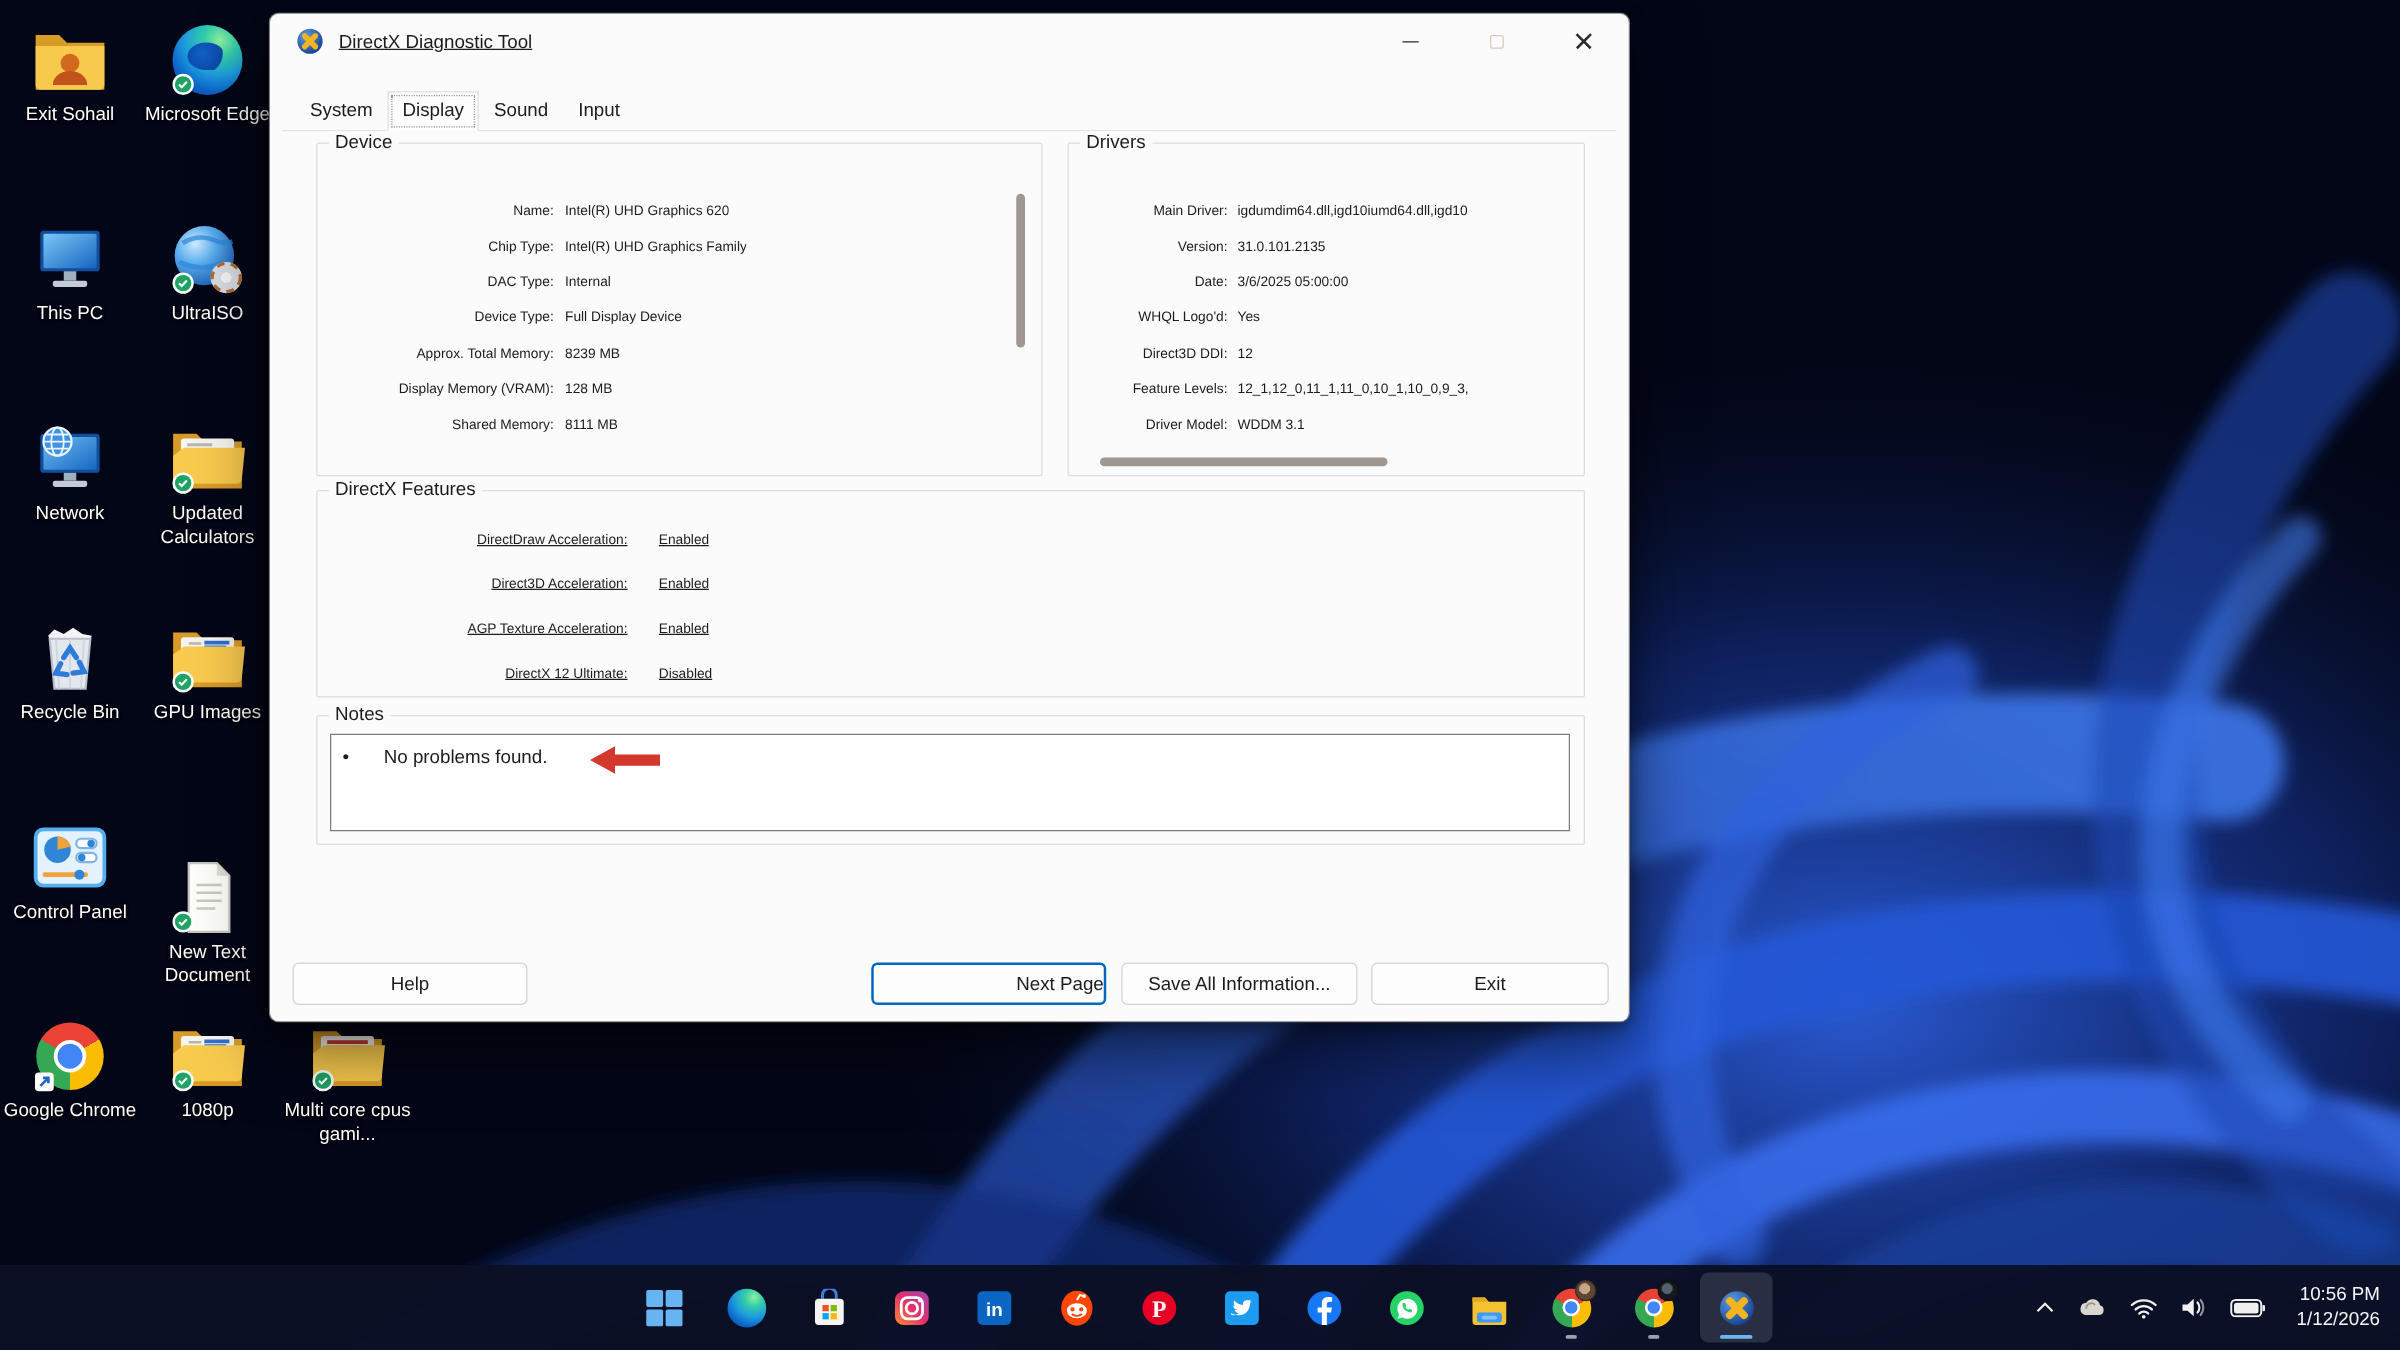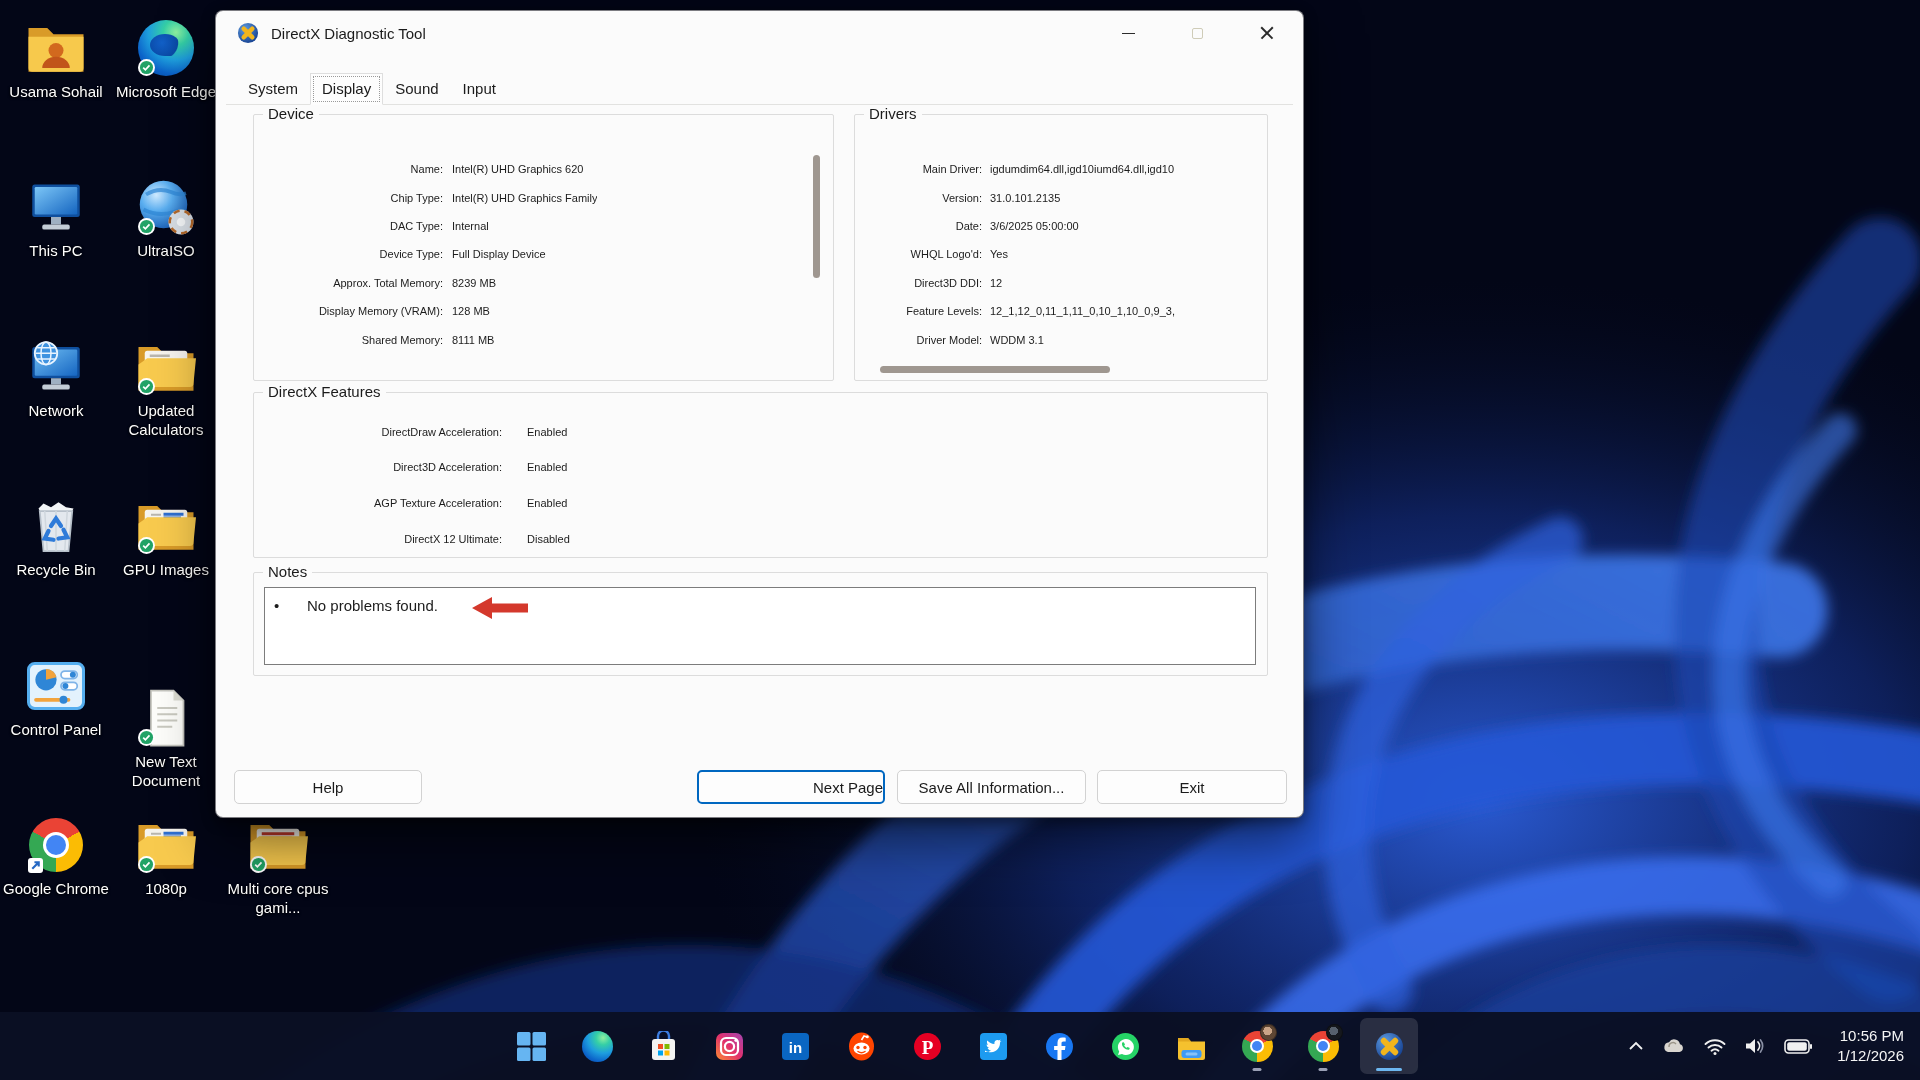--- a/index.html
+++ b/index.html
@@ -19,21 +19,21 @@
   .badge svg { width:15px; height:15px; }
   .shortcut { position:absolute; left:2px; bottom:2px; width:15px; height:15px; background:#fff; border-radius:3px;
               display:flex; align-items:center; justify-content:center; }
 
   
   #dxwin { position:absolute; left:215px; top:10px; width:1089px; height:808px; background:#fbfbfb;
            border-radius:8px; border:1px solid rgba(20,20,30,.55);
            box-shadow:0 22px 55px rgba(0,0,0,.55), 0 4px 14px rgba(0,0,0,.4); }
   .titlebar { position:absolute; left:0; top:0; right:0; height:44px; display:flex; align-items:center; }
   .titlebar .appicon { margin-left:21px; width:22px; height:22px; }
-  .titlebar .ttl { margin-left:12px; font-size:15px; color:#1b1b1b; }
+  .titlebar .ttl { margin-left:12px; font-size:15px; color:#1b1b1b;text-decoration:underline; }
   .cap { position:absolute; top:6px; width:46px; height:32px; display:flex; align-items:center; justify-content:center; }
   .cap-min { left:889px; } .cap-max { left:958px; } .cap-close { left:1028px; }
   .glyph-min { width:13px; height:0; border-top:1.6px solid #2b2b2b; display:block; }
   .glyph-max { width:11px; height:11px; border:1.4px solid #cfccb8; border-radius:2px; display:block; }
   .glyph-close { position:relative; width:14px; height:14px; display:block; }
   .glyph-close::before,.glyph-close::after { content:""; position:absolute; left:-1px; top:6px; width:16px; height:1.6px; background:#2b2b2b; }
   .glyph-close::before { transform:rotate(45deg); } .glyph-close::after { transform:rotate(-45deg); }
 
   
   .tabstrip { position:absolute; left:20px; top:62px; display:flex; align-items:flex-end; }
@@ -44,21 +44,21 @@
   
   .gbox { position:absolute; border:1px solid #dcdcdc; border-radius:2px; }
   .gbox .legend { position:absolute; top:-10px; left:9px; padding:0 5px; background:#fbfbfb; font-size:15px; color:#1b1b1b; }
   .rows { position:absolute; left:12px; right:12px; top:40px; }
   .row { display:flex; align-items:center; height:28.4px; font-size:11px; color:#1c1c1c; white-space:nowrap; overflow:hidden; }
   .row .k { flex:0 0 auto; text-align:right; }
   .row .v { margin-left:9px; overflow:hidden; text-overflow:clip; }
   #box-device .row .k { width:177px; }
   #box-drivers .row .k { width:115px; } #box-drivers .row .v { margin-left:8px; }
   #box-features .rows { top:21px; }
-  #box-features .row { height:35.6px; }
+  #box-features .row { height:35.6px;text-decoration:underline; }
   #box-features .row .k { width:236px; } #box-features .row .v { margin-left:25px; }
 
   .vscroll { position:absolute; right:13px; top:40px; width:7px; height:123px; border-radius:4px; background:#9f9790; }
   .hscroll { position:absolute; left:25px; bottom:7px; width:230px; height:7px; border-radius:4px; background:#9f9790; }
 
   
   .notesarea { position:absolute; left:10px; right:11px; top:14px; bottom:10px; background:#ffffff; border:1px solid #7c7c7c; }
   .notesarea .bullet { position:absolute; left:9px; top:9px; font-size:15px; color:#1c1c1c; }
   .notesarea .ntext  { position:absolute; left:42px; top:9px; font-size:15px; color:#1c1c1c; }
   .red-arrow { position:absolute; left:205px; top:7px; width:60px; height:26px; }
@@ -125,21 +125,21 @@
 
 <div class="dicon" style="left:0px;top:18px;">
   <div class="art">
     <svg class="full" viewBox="0 0 48 44">
       <path d="M2 6 h15 l5 5 h24 v30 h-44 z" fill="#d99b28"></path>
       <path d="M2 13 h44 v25 a3 3 0 0 1 -3 3 h-38 a3 3 0 0 1 -3 -3 z" fill="#f7c94c"></path>
       <circle cx="24" cy="24" r="6" fill="#d2691e"></circle>
       <path d="M13 38 a11 9 0 0 1 22 0 z" fill="#c1541a"></path>
     </svg>
   </div>
-  <div class="lbl">Usama Sohail</div>
+  <div class="lbl">Exit Sohail</div>
 </div>
 
 <div class="dicon" style="left:110px;top:18px;">
   <div class="art">
     <div style="width:56px;height:56px;border-radius:50%;
       background:radial-gradient(circle at 68% 22%, #8ff0a0 0%, #35cfa6 22%, #1e9ede 48%, #0b62c9 72%, #083f8f 100%);"></div>
     <div style="position:absolute;left:14px;top:16px;width:30px;height:22px;border-radius:50% 50% 0 50%;
       background:radial-gradient(circle at 40% 40%, #1260c8 0%, #0a4aa6 70%, transparent 75%);"></div>
     <span class="badge">
       <svg viewBox="0 0 16 16">

